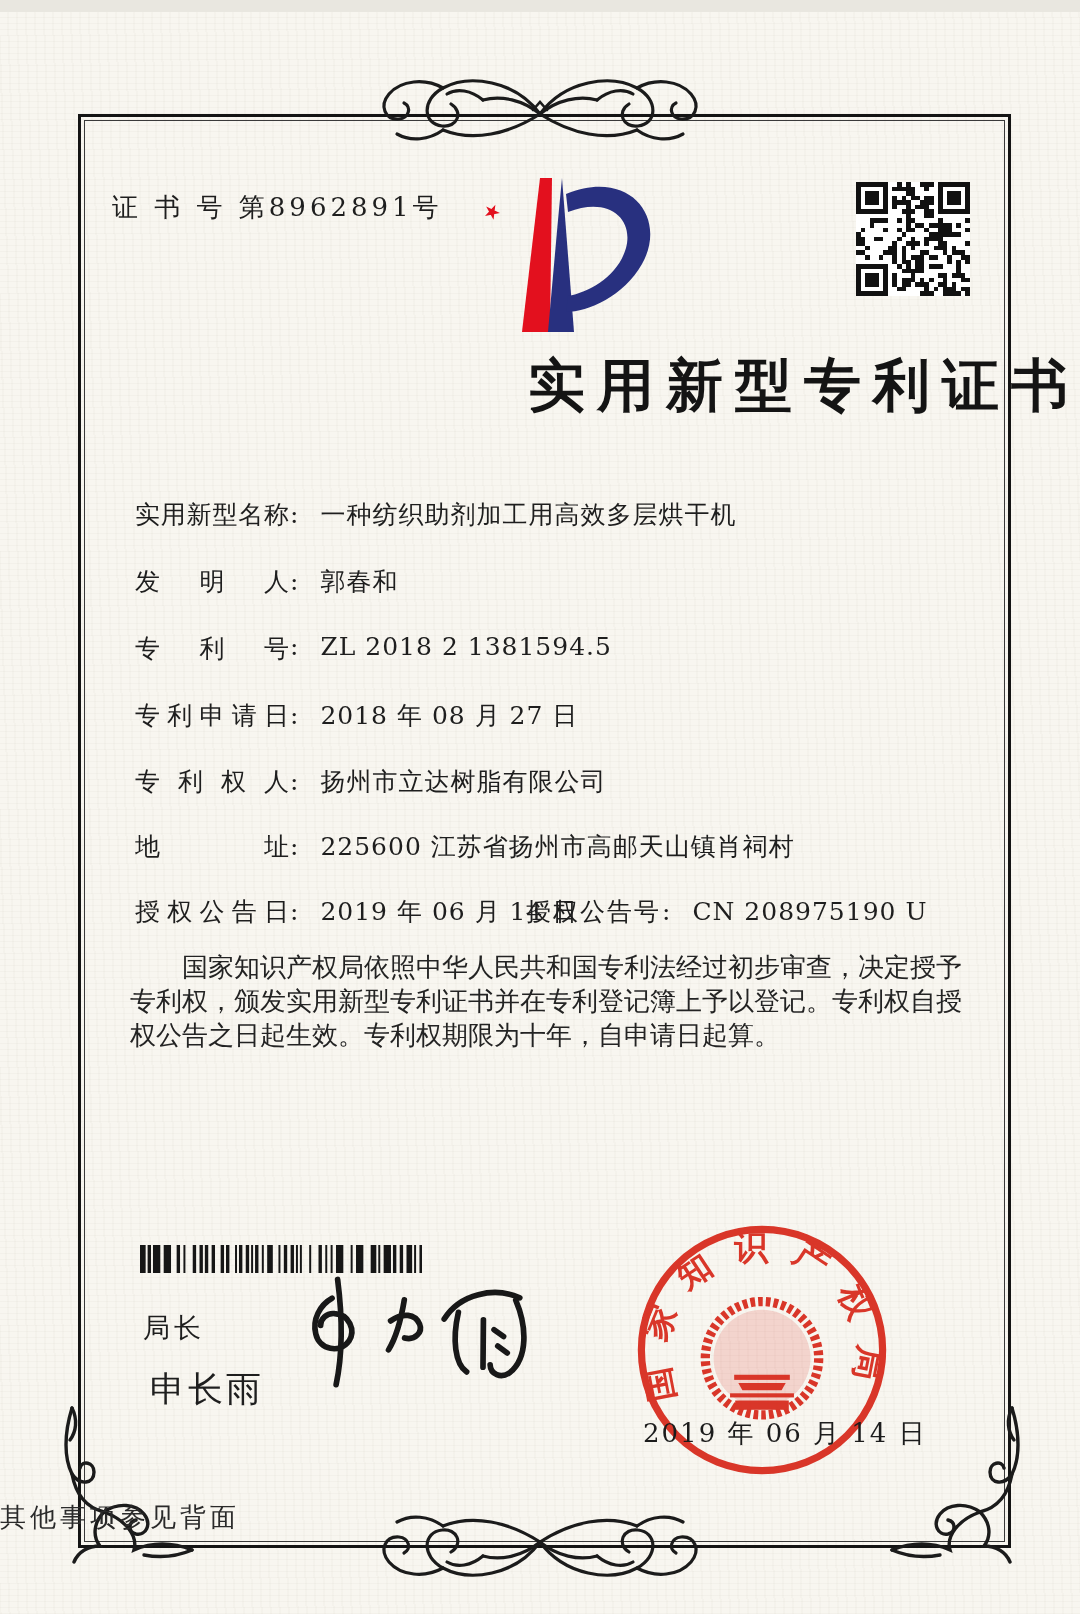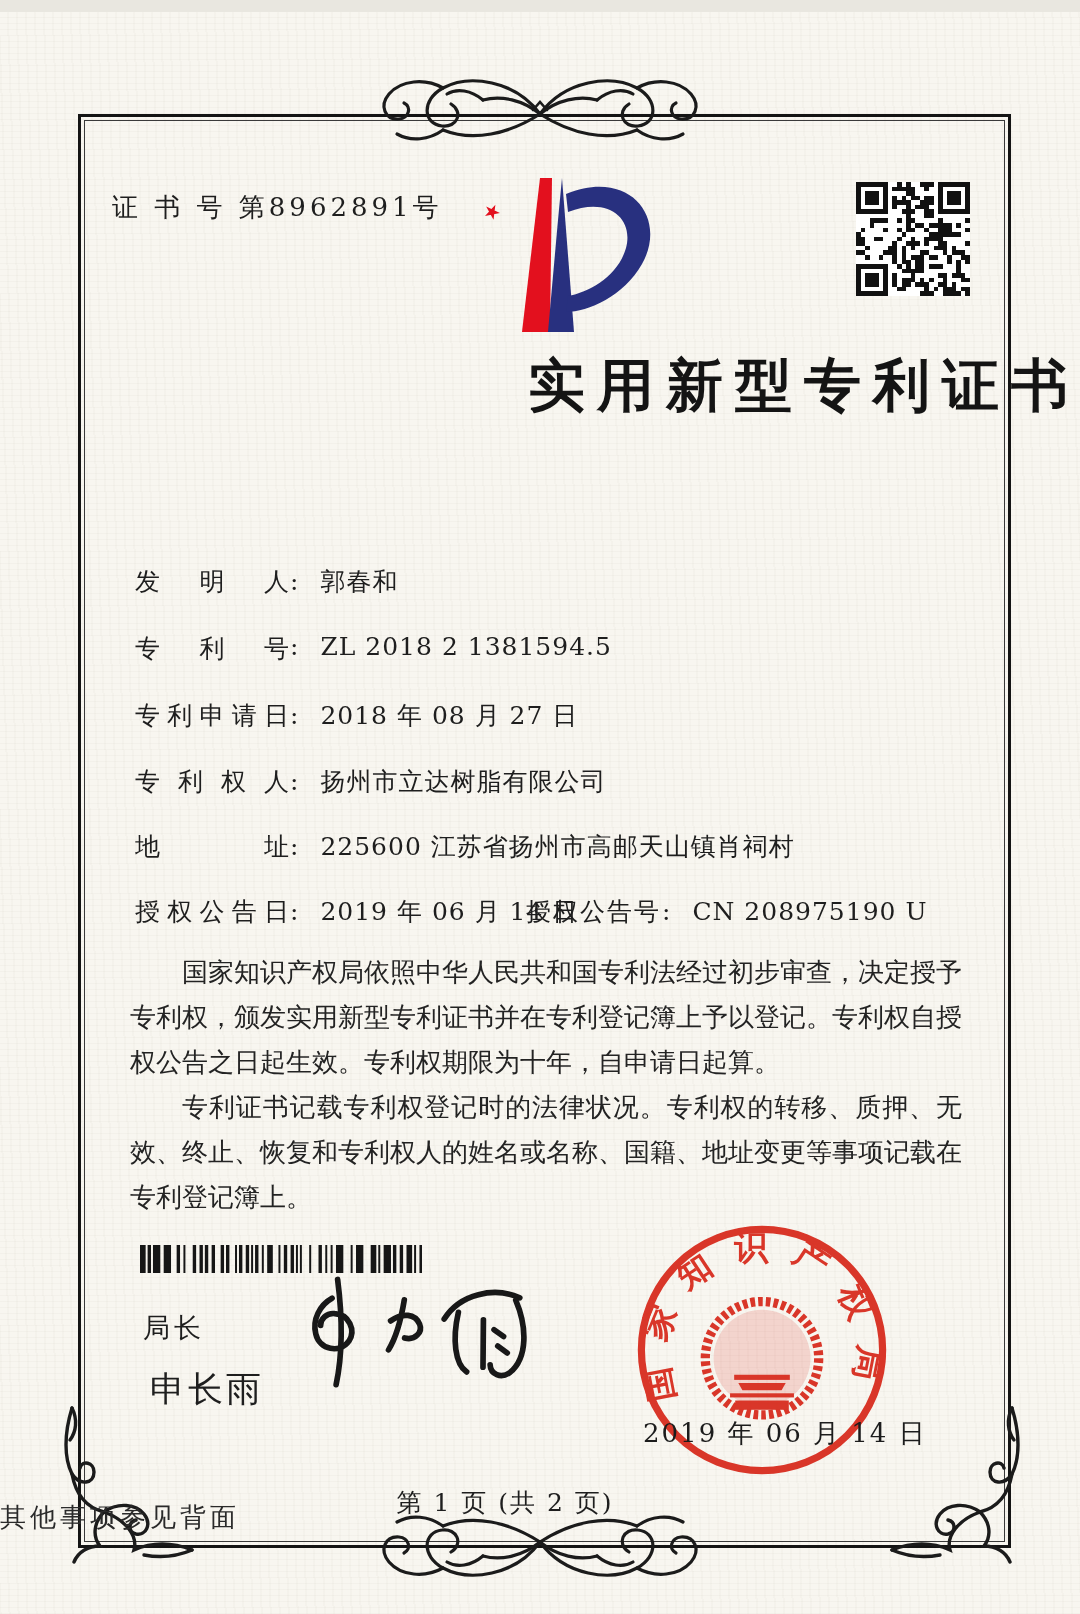--- a/index.html
+++ b/index.html
@@ -18,21 +18,21 @@
   .cert-no{position:absolute;left:112px;top:178px;font-size:26px;letter-spacing:4px;}
   .logo{position:absolute;left:420px;top:148px;width:245px;height:178px;}
   .qr{position:absolute;left:856px;top:170px;width:114px;height:114px;}
   .title{position:absolute;left:0;top:336px;width:1080px;text-align:right;
          font-size:57px;font-weight:700;letter-spacing:12px;color:#141414;}
   .f-row{position:absolute;left:135px;width:828px;font-size:25px;white-space:nowrap;}
   .f-label{display:inline-block;width:154px;text-align:justify;text-align-last:justify;vertical-align:top;}
   .f-colon{display:inline-block;margin-left:1px;}
   .f-value{display:inline-block;margin-left:14px;letter-spacing:1px;}
   .pair2{position:absolute;left:391px;top:0;}
-  .body-text{position:absolute;left:130px;top:938px;width:832px;font-size:26px;line-height:45px;
+  .body-text{position:absolute;left:130px;top:938px;width:832px;font-size:26px;line-height:34px;
              text-align:justify;color:#232323;}
   .body-text p{margin:0;text-indent:2em;}
   .barcode{position:absolute;left:140px;top:1233px;width:282px;height:28px;}
   .signer-title{position:absolute;left:143px;top:1298px;font-size:27px;letter-spacing:4px;}
   .signer-name{position:absolute;left:150px;top:1354px;font-size:35px;letter-spacing:3px;}
   .autograph{position:absolute;left:292px;top:1252px;width:268px;height:132px;transform:rotate(-2deg);}
   .seal{position:absolute;left:628px;top:1204px;width:268px;height:268px;opacity:.93;}
   .seal-date{position:absolute;left:643px;top:1404px;font-size:26px;letter-spacing:2px;color:#1c1c1c;z-index:3;}
   .page-indicator{position:absolute;left:0;top:1474px;width:1010px;text-align:center;font-size:25px;letter-spacing:2px;}
   .back-note{position:absolute;left:0;top:1488px;width:990px;text-align:left;font-size:26px;letter-spacing:4px;color:#2a2a2a;}
@@ -304,20 +304,24 @@
           <rect x="20" y="24" width="1" height="1"></rect>
           <rect x="21" y="24" width="1" height="1"></rect>
           <rect x="22" y="24" width="1" height="1"></rect>
           <rect x="24" y="24" width="1" height="1"></rect>
         </g>
     </g>
   </svg>
 
   <div class="title">实用新型专利证书</div>
 
+  <div class="f-row" style="top:486px">
+    <span class="f-label">实用新型名称</span><span class="f-colon">:</span>
+    <span class="f-value">一种纺织助剂加工用高效多层烘干机</span>
+  </div>
   <div class="f-row" style="top:553px">
     <span class="f-label">发明人</span><span class="f-colon">:</span>
     <span class="f-value">郭春和</span>
   </div>
   <div class="f-row" style="top:620px">
     <span class="f-label">专利号</span><span class="f-colon">:</span>
     <span class="f-value">ZL 2018 2 1381594.5</span>
   </div>
   <div class="f-row" style="top:687px">
     <span class="f-label">专利申请日</span><span class="f-colon">:</span>
@@ -335,21 +339,20 @@
     <span class="f-label">授权公告日</span><span class="f-colon">:</span>
     <span class="f-value">2019 年 06 月 14 日</span>
     <span class="pair2">
       <span style="letter-spacing:2px">授权公告号</span><span class="f-colon">:</span>
       <span class="f-value">CN 208975190 U</span>
     </span>
   </div>
 
   <div class="body-text">
     <p>国家知识产权局依照中华人民共和国专利法经过初步审查，决定授予专利权，颁发实用新型专利证书并在专利登记簿上予以登记。专利权自授权公告之日起生效。专利权期限为十年，自申请日起算。</p>
-    <p>专利证书记载专利权登记时的法律状况。专利权的转移、质押、无效、终止、恢复和专利权人的姓名或名称、国籍、地址变更等事项记载在专利登记簿上。</p>
   </div>
 
   <svg class="barcode" viewBox="0 0 100 10" preserveAspectRatio="none">
     <g class="bars" fill="#161616">
         <rect x="0.00" y="0" width="2.00" height="10"></rect>
         <rect x="2.70" y="0" width="1.20" height="10"></rect>
         <rect x="4.60" y="0" width="2.60" height="10"></rect>
         <rect x="8.40" y="0" width="2.60" height="10"></rect>
         <rect x="13.00" y="0" width="1.20" height="10"></rect>
         <rect x="15.40" y="0" width="0.70" height="10"></rect>
@@ -424,16 +427,15 @@
         <use href="#star" transform="translate(24,-8) scale(6.5) rotate(22)"></use>
         <rect x="-27" y="16" width="54" height="5"></rect>
         <path d="M-23 24 L23 24 L19 31 L-19 31 Z"></path>
         <rect x="-31" y="34" width="62" height="4"></rect>
         <rect x="-26" y="41" width="52" height="9"></rect>
       </g>
     </g>
   </svg>
   <div class="seal-date">2019 年 06 月 14 日</div>
 
-  <div class="page-indicator">第 1 页 (共 2 页)</div>
   <div class="back-note">其他事项参见背面</div>
 
 </div>
 
 </body></html>

